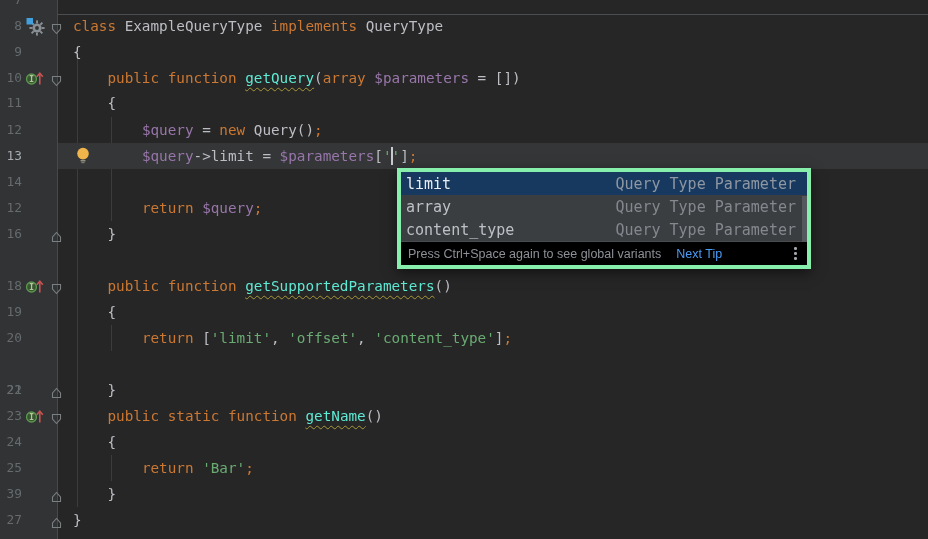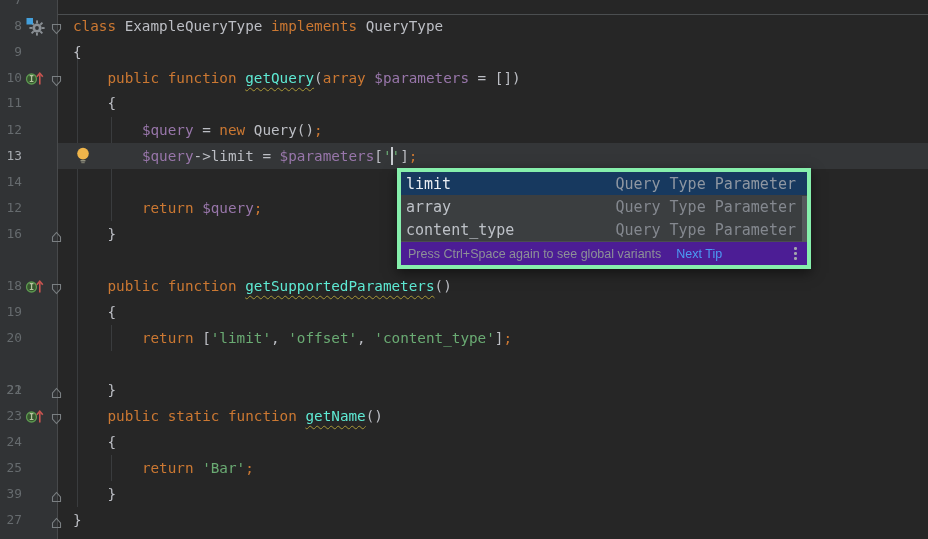--- a/index.html
+++ b/index.html
@@ -33,21 +33,21 @@
   #g4{left:111px;top:455px;height:26px;}
   #popup{position:absolute;left:397px;top:168px;width:414px;box-sizing:border-box;
          background:#3B3E40;border:4px solid #86efac;box-shadow:0 4px 12px rgba(0,0,0,.5);
          z-index:10;text-align:right;}
   .pitem{display:flex;align-items:center;height:23px;padding:0 11px 0 5px;
          font-size:15px;color:#BDC1C7;}
   .pitem.sel{background:#17395F;color:#E9EDF2;}
   .ptype{margin-left:auto;color:#84888F;}
   .pitem.sel .ptype{color:#8F97A2;}
   .pfoot{display:flex;align-items:center;height:23px;border-top:1px solid #4A4D4F;
-         background:#4c1d95;padding:0 7px;font-family:"Liberation Sans",sans-serif;
+         background:#000000;padding:0 7px;font-family:"Liberation Sans",sans-serif;
          font-size:12.5px;color:#8D9197;}
   .nexttip{color:#4B9BF5;margin-left:15px;cursor:pointer;}
   .dotcol{margin-left:auto;display:flex;flex-direction:column;gap:2.2px;padding-right:3px;}
   .dotcol i{width:2.6px;height:2.6px;border-radius:50%;background:#A3A7AD;}
   .pscroll{position:absolute;right:0px;top:24px;width:5px;height:46px;background:#54575B;}
 </style>
 </head>
 <body>
 
 <div id="screen">

